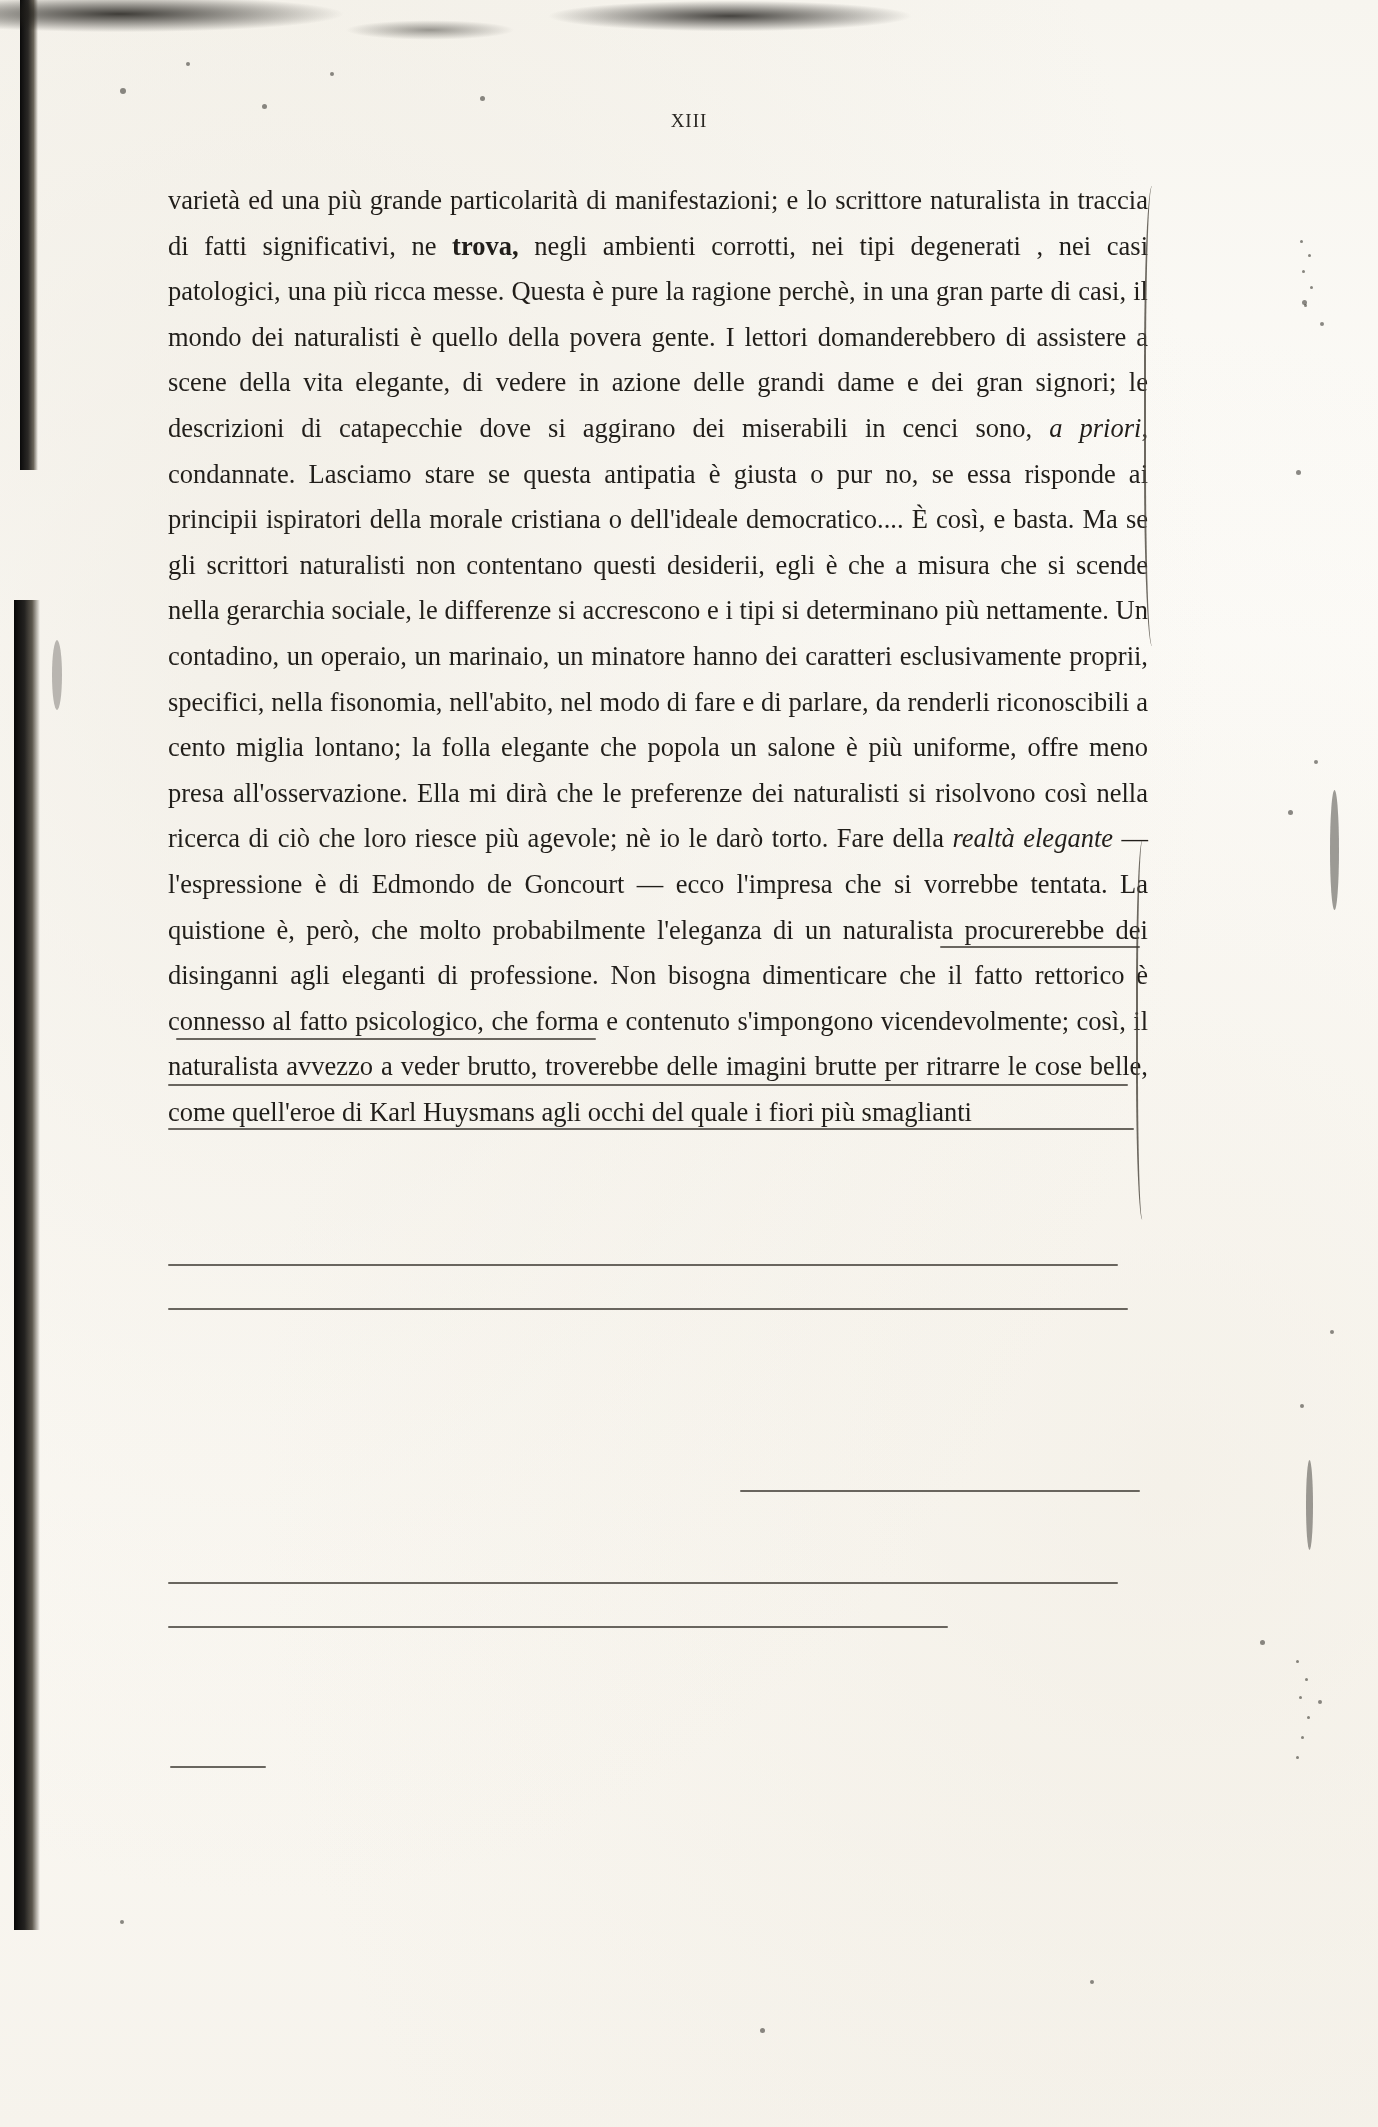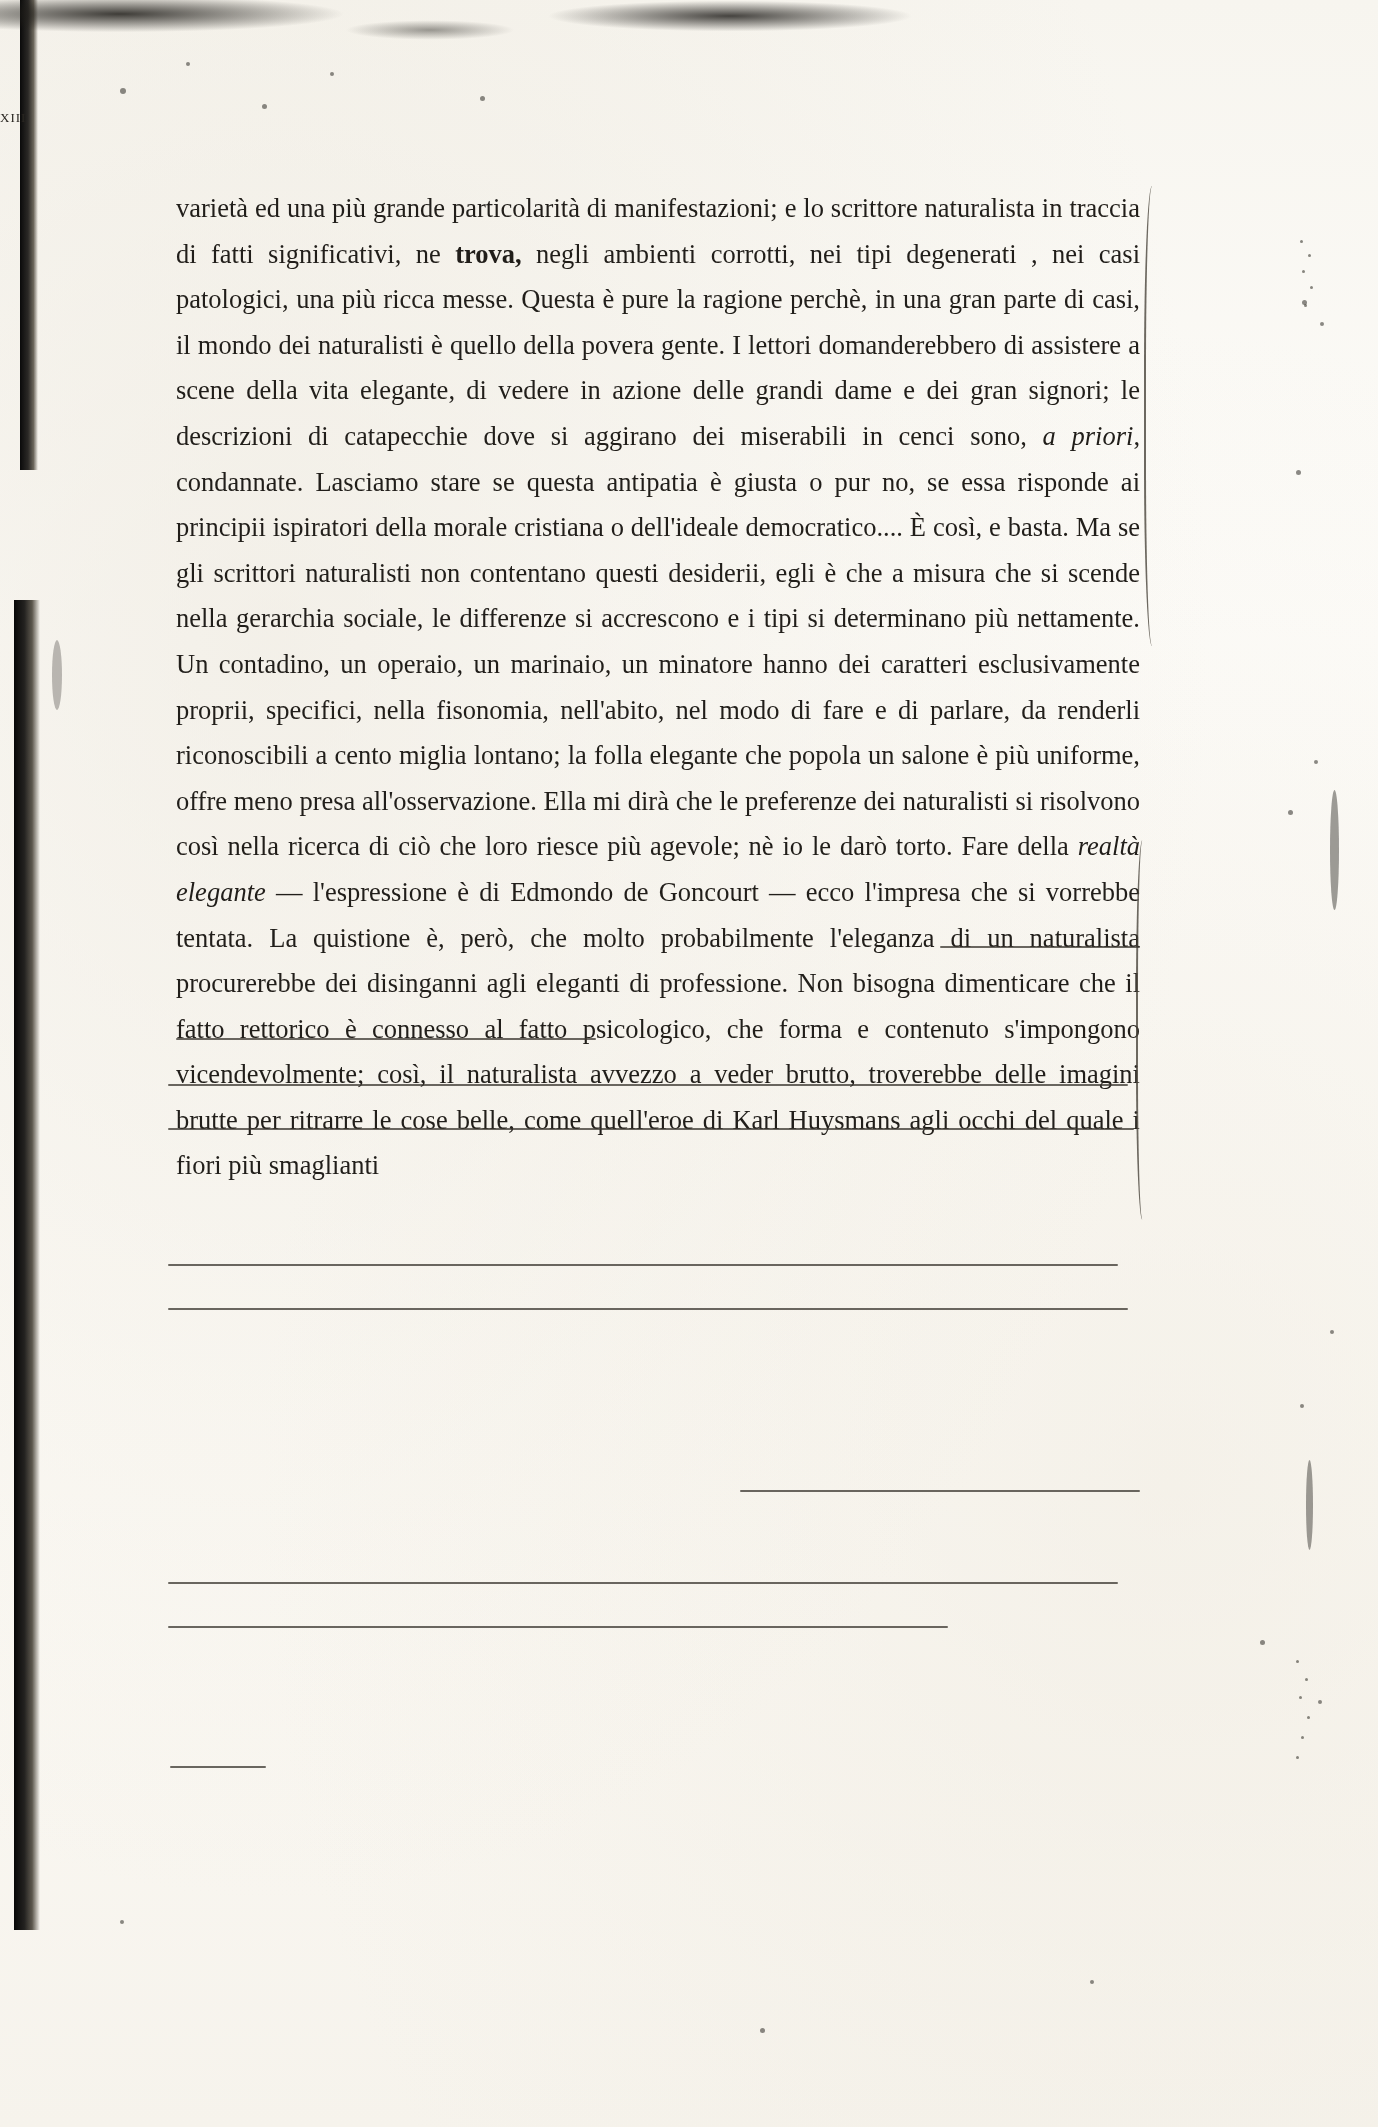--- a/index.html
+++ b/index.html
@@ -72,38 +72,39 @@
     border-radius: 50%;
     opacity: 0.55;
   }
 
   
   .folio {
     position: absolute;
     top: 110px;
     left: 0;
     width: 1378px;
-    font-size: 13px;
+    text-align: center;
+    font-size: 19px;
     letter-spacing: 1px;
     color: #2a2722;
     font-variant: small-caps;
   }
   .textblock {
     position: absolute;
     left: 168px;
     top: 178px;
     width: 980px;
     color: #211e1a;
     font-size: 26.5px;
     line-height: 45.6px;
     text-align: justify;
     text-justify: inter-word;
   }
   .textblock p {
-    margin: 8px;
+    margin: 0;
     text-indent: 0;
   }
   .textblock i { font-style: italic; }
   .textblock b { font-weight: 700; }
   .ul {
     position: absolute;
     height: 2px;
     background: #3a362f;
     opacity: 0.75;
     border-radius: 2px;

